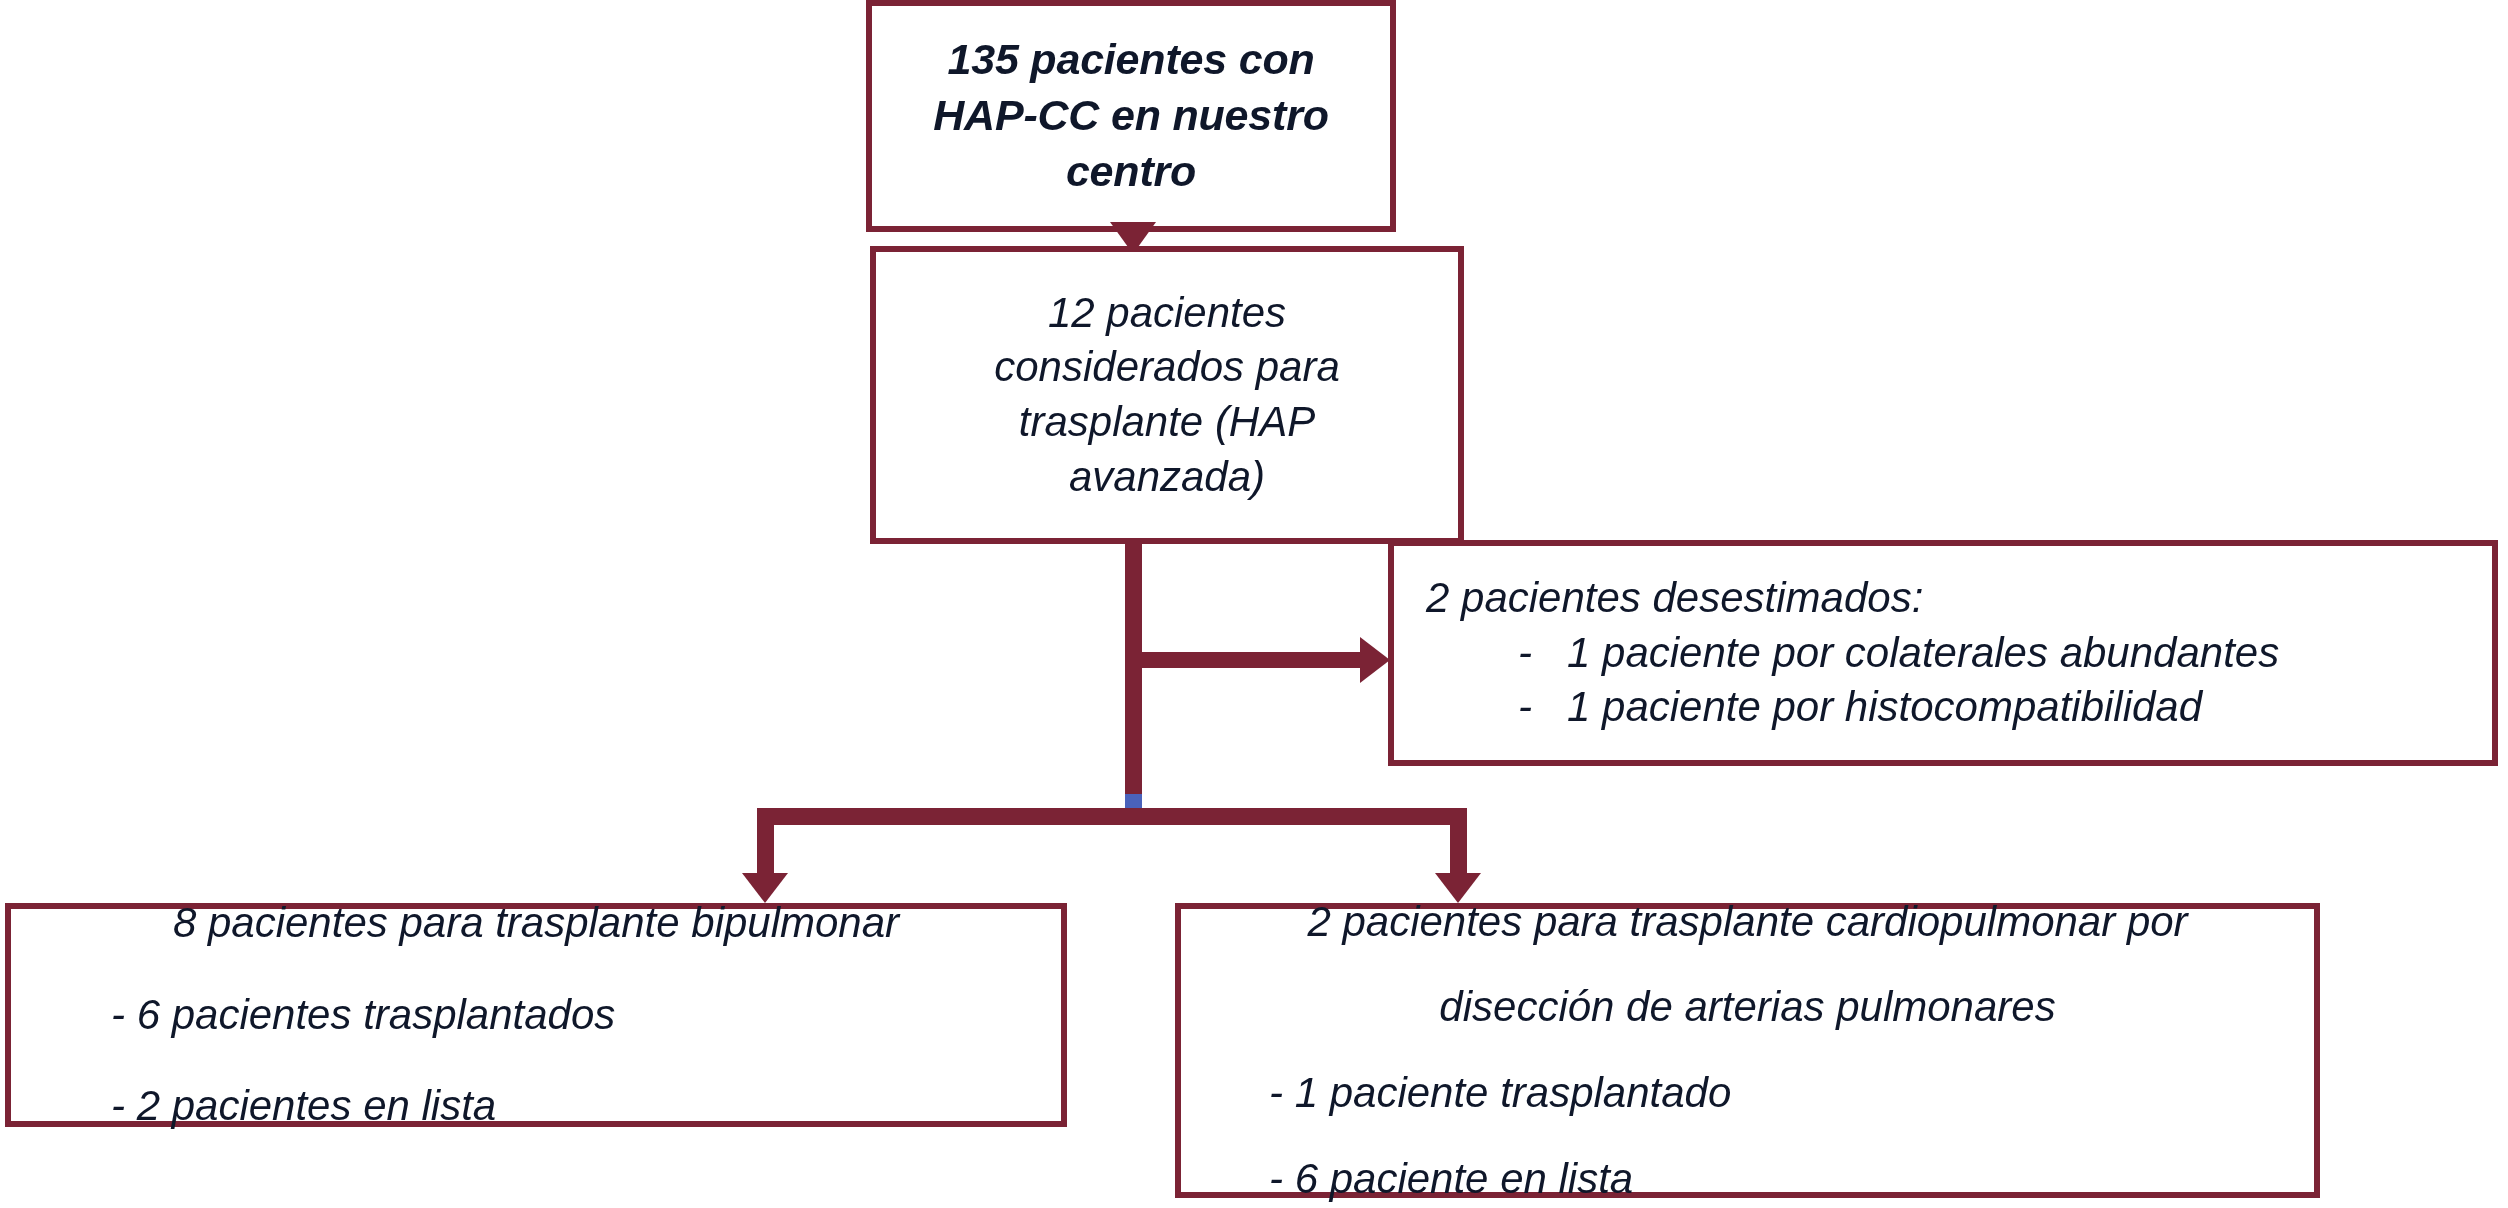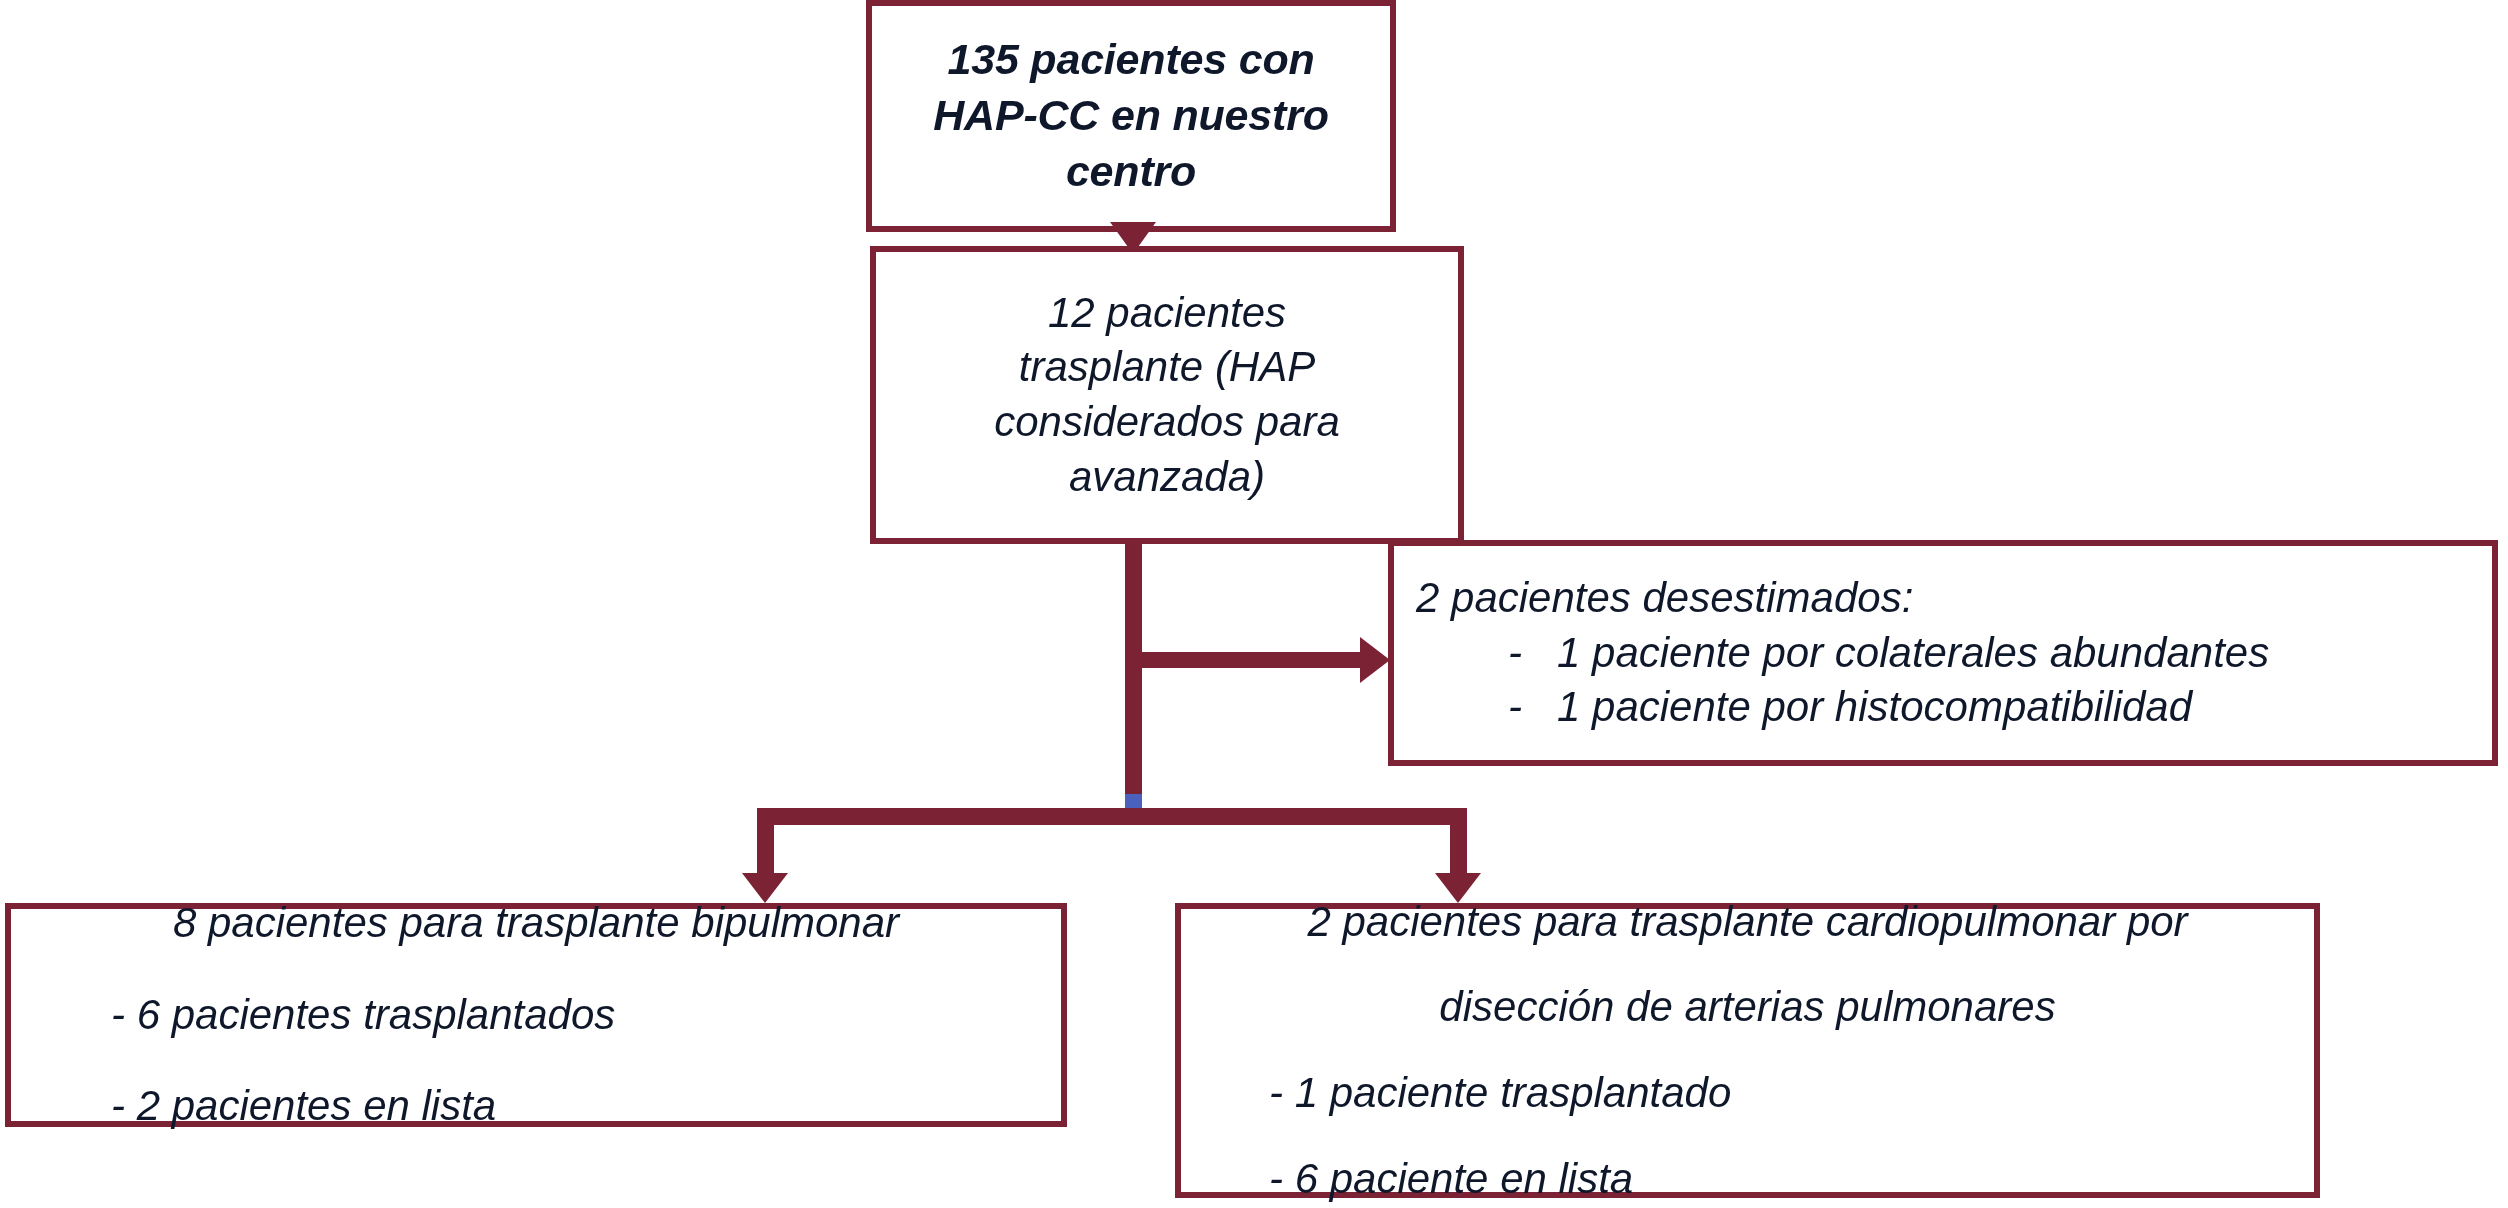--- a/index.html
+++ b/index.html
@@ -48,21 +48,21 @@
     left: 870px;  top: 246px;
     width: 594px; height: 298px;
     font-size: 42px;
   }
   #node-excluded {
     left: 1388px; top: 540px;
     width: 1110px; height: 226px;
     font-size: 42px;
     align-items: flex-start;
     justify-content: center;
-    padding-left: 22px;
+    padding-left: 32px;
   }
   #node-excluded .line.sub {
     padding-left: 92px;
   }
   #node-bilateral {
     left: 5px;   top: 903px;
     width: 1062px; height: 224px;
     font-size: 42px;
     gap: 37px;
   }
@@ -156,22 +156,22 @@
   <div class="node" id="node-cohort">
     <span class="line">135 pacientes con</span>
     <span class="line">HAP-CC en nuestro</span>
     <span class="line">centro</span>
   </div>
 
   <div class="arrow down" id="arrow-cohort-to-considered"></div>
 
   <div class="node" id="node-considered">
     <span class="line">12 pacientes</span>
+    <span class="line">considerados para</span>
     <span class="line">trasplante (HAP</span>
-    <span class="line">considerados para</span>
     <span class="line">avanzada)</span>
   </div>
 
   <div class="conn" id="trunk-main"></div>
   <div class="conn" id="branch-right"></div>
   <div class="arrow right" id="arrow-to-excluded"></div>
   <div class="conn" id="trunk-accent"></div>
   <div class="conn" id="tbar-bottom"></div>
   <div class="conn" id="stem-left"></div>
   <div class="conn" id="stem-right"></div>

